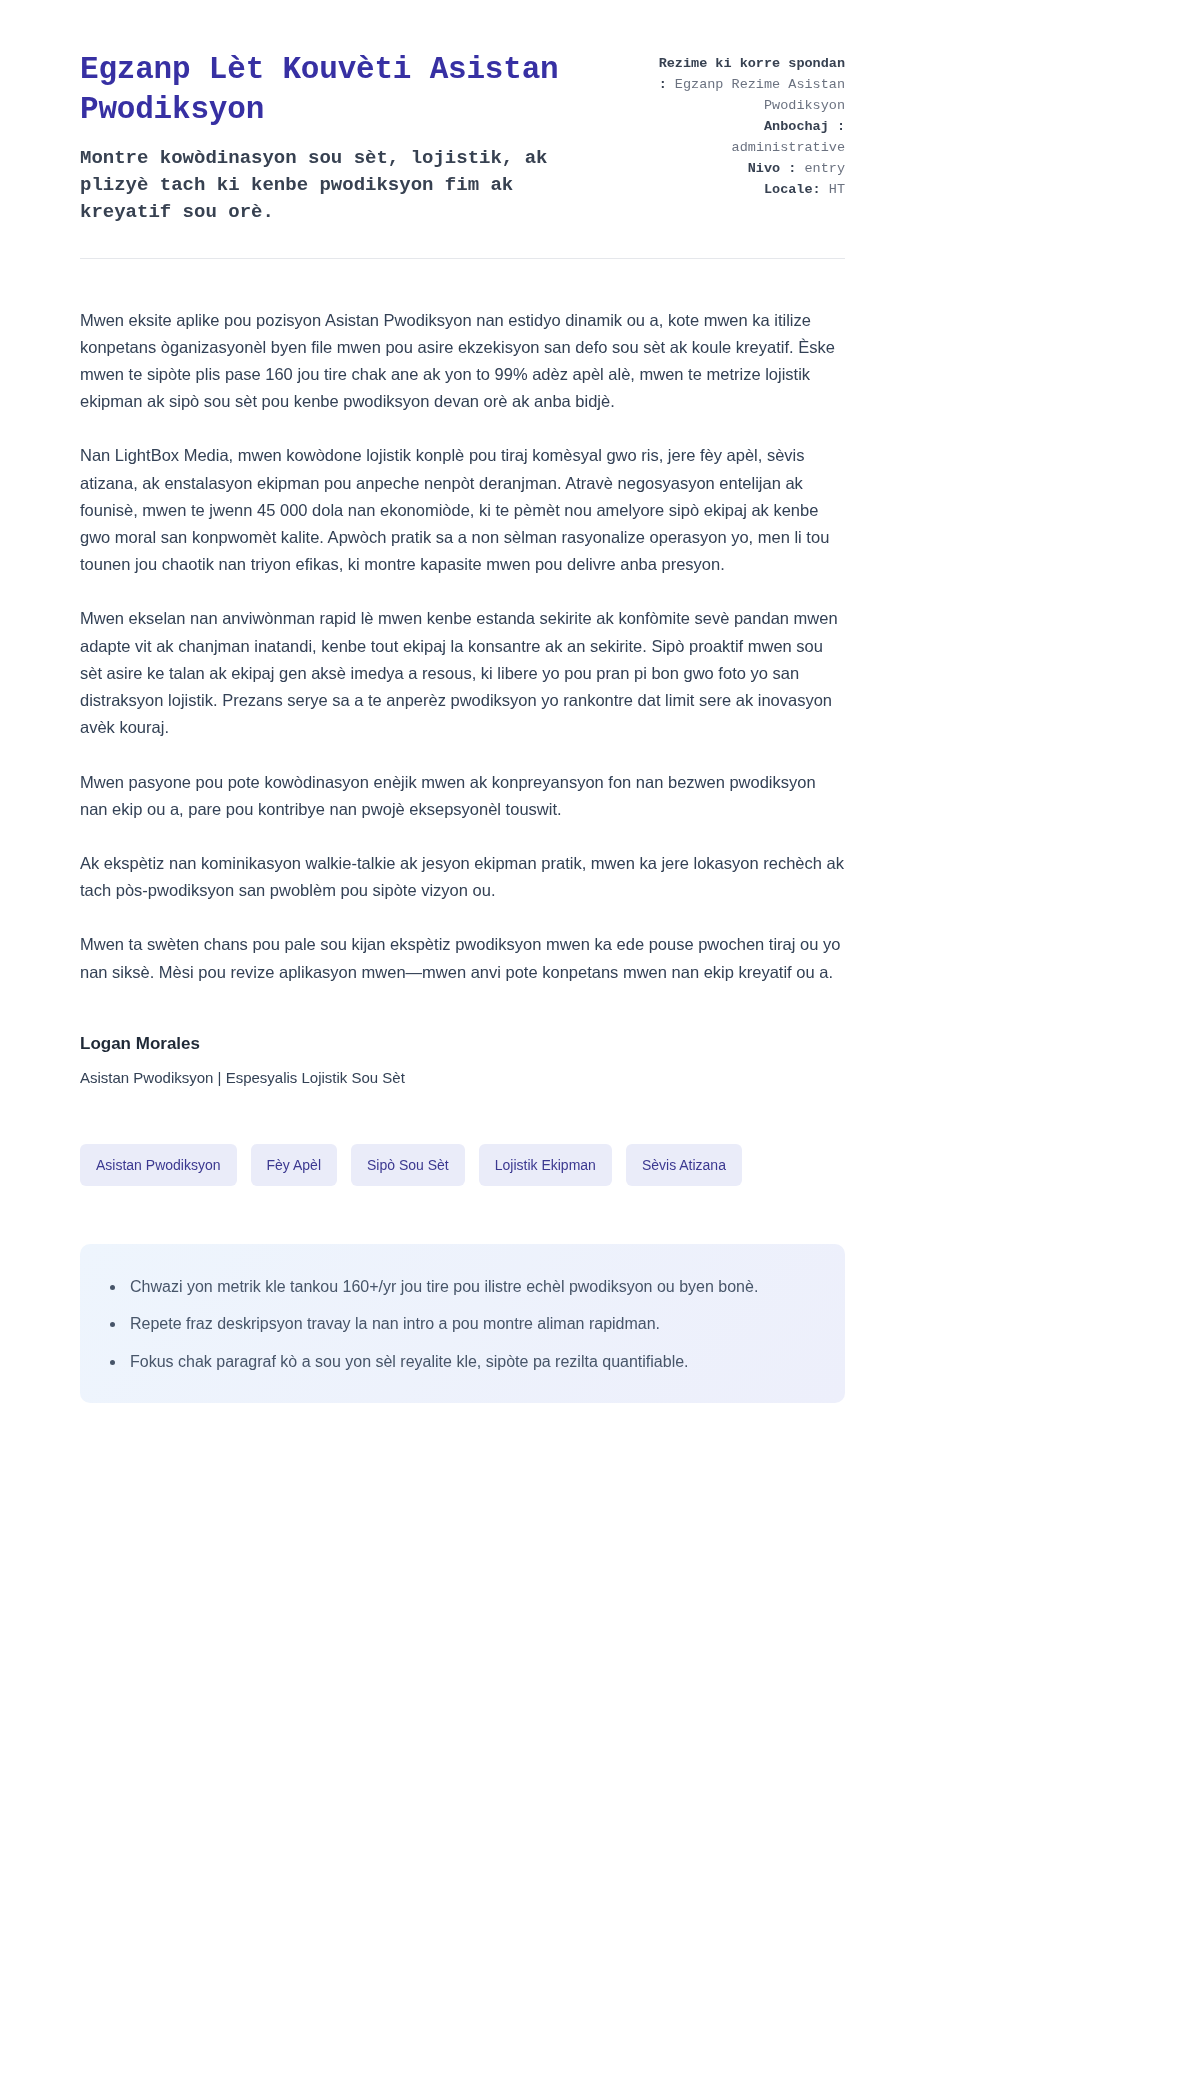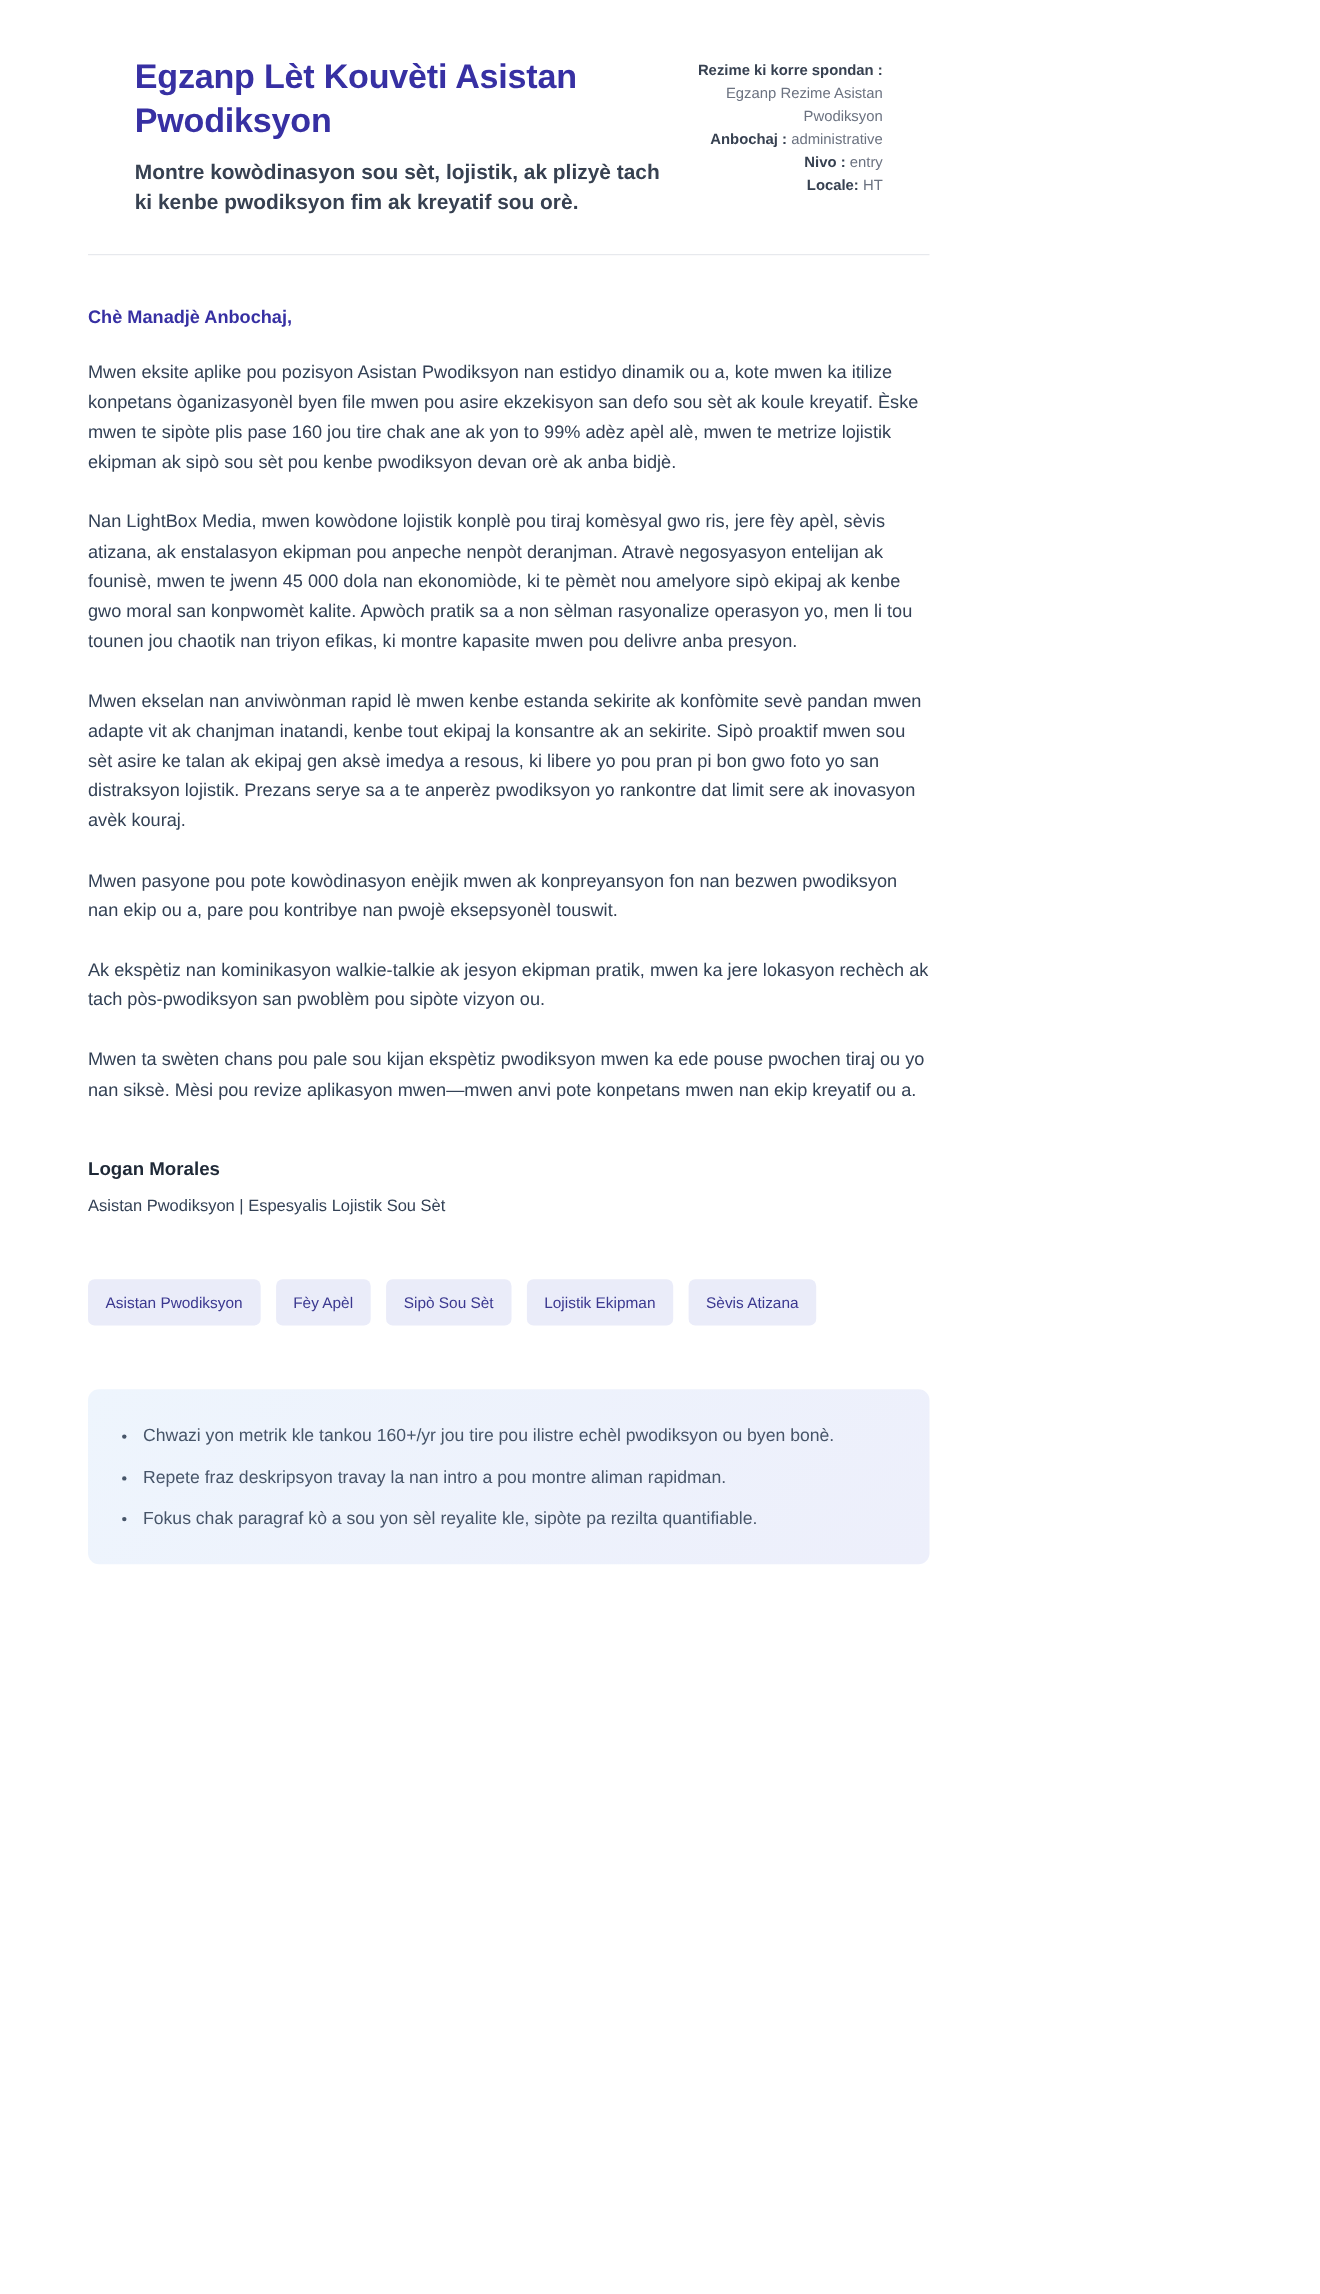--- a/index.html
+++ b/index.html
@@ -24,22 +24,23 @@
     font-family:"Liberation Sans","DejaVu Sans",sans-serif;
     color:var(--body-text);
   }
   .container{
     width:765px;
     margin:0 0 0 80px;
     padding-top:50px;
   }
   .header{
     display:flex;
-    justify-content:center;
+    justify-content:space-between;
     align-items:flex-start;
+    font-family:Liberation Mono, monospace;
   }
   .header-main{width:480px;}
   h1.title{
     margin:0;
     font-size:31px;
     line-height:1.3;
     font-weight:800;
     color:var(--accent);
     letter-spacing:-0.2px;
   }
@@ -159,21 +160,20 @@
       <div class="meta-entry">
         <span class="meta-label">Locale:</span>
         <span>HT</span>
       </div>
     </aside>
   </header>
 
   <hr class="divider">
 
   <section class="letter">
-    <p class="salutation">Chè Manadjè Anbochaj,</p>
     <p class="para">Mwen eksite aplike pou pozisyon Asistan Pwodiksyon nan estidyo dinamik ou a, kote mwen ka itilize konpetans òganizasyonèl byen file mwen pou asire ekzekisyon san defo sou sèt ak koule kreyatif. Èske mwen te sipòte plis pase 160 jou tire chak ane ak yon to 99% adèz apèl alè, mwen te metrize lojistik ekipman ak sipò sou sèt pou kenbe pwodiksyon devan orè ak anba bidjè.</p>
     <p class="para">Nan LightBox Media, mwen kowòdone lojistik konplè pou tiraj komèsyal gwo ris, jere fèy apèl, sèvis atizana, ak enstalasyon ekipman pou anpeche nenpòt deranjman. Atravè negosyasyon entelijan ak founisè, mwen te jwenn 45 000 dola nan ekonomiòde, ki te pèmèt nou amelyore sipò ekipaj ak kenbe gwo moral san konpwomèt kalite. Apwòch pratik sa a non sèlman rasyonalize operasyon yo, men li tou tounen jou chaotik nan triyon efikas, ki montre kapasite mwen pou delivre anba presyon.</p>
     <p class="para">Mwen ekselan nan anviwònman rapid lè mwen kenbe estanda sekirite ak konfòmite sevè pandan mwen adapte vit ak chanjman inatandi, kenbe tout ekipaj la konsantre ak an sekirite. Sipò proaktif mwen sou sèt asire ke talan ak ekipaj gen aksè imedya a resous, ki libere yo pou pran pi bon gwo foto yo san distraksyon lojistik. Prezans serye sa a te anperèz pwodiksyon yo rankontre dat limit sere ak inovasyon avèk kouraj.</p>
     <p class="para">Mwen pasyone pou pote kowòdinasyon enèjik mwen ak konpreyansyon fon nan bezwen pwodiksyon nan ekip ou a, pare pou kontribye nan pwojè eksepsyonèl touswit.</p>
     <p class="para">Ak ekspètiz nan kominikasyon walkie-talkie ak jesyon ekipman pratik, mwen ka jere lokasyon rechèch ak tach pòs-pwodiksyon san pwoblèm pou sipòte vizyon ou.</p>
     <p class="para">Mwen ta swèten chans pou pale sou kijan ekspètiz pwodiksyon mwen ka ede pouse pwochen tiraj ou yo nan siksè. Mèsi pou revize aplikasyon mwen—mwen anvi pote konpetans mwen nan ekip kreyatif ou a.</p>
     <p class="sig-name">Logan Morales</p>
     <p class="sig-title">Asistan Pwodiksyon | Espesyalis Lojistik Sou Sèt</p>
   </section>
 

